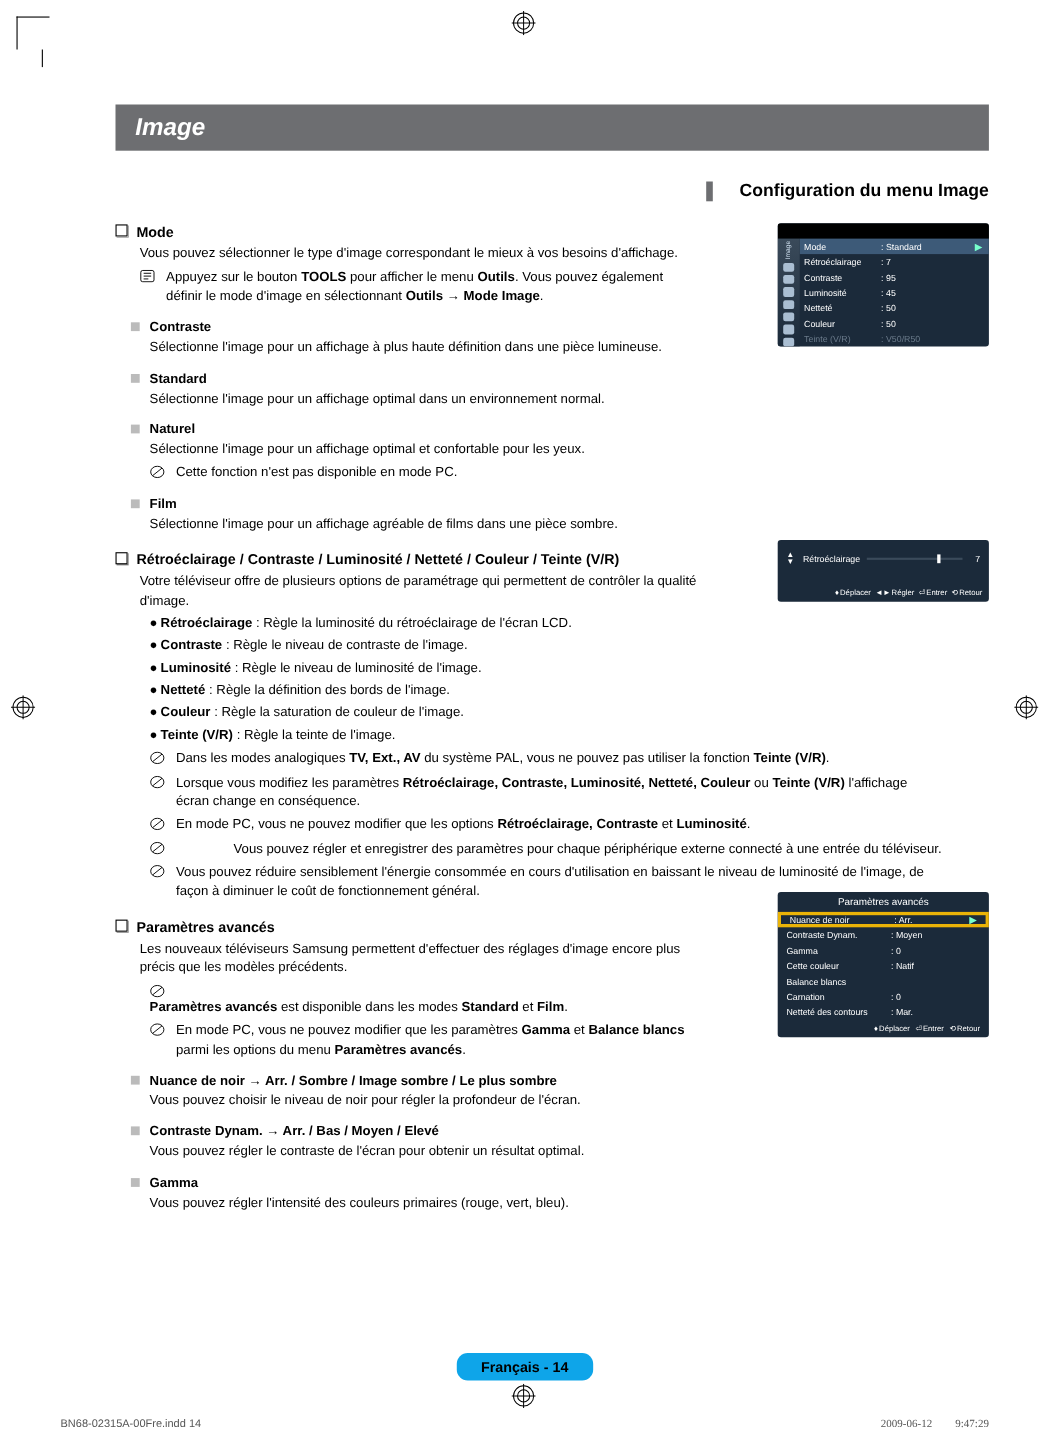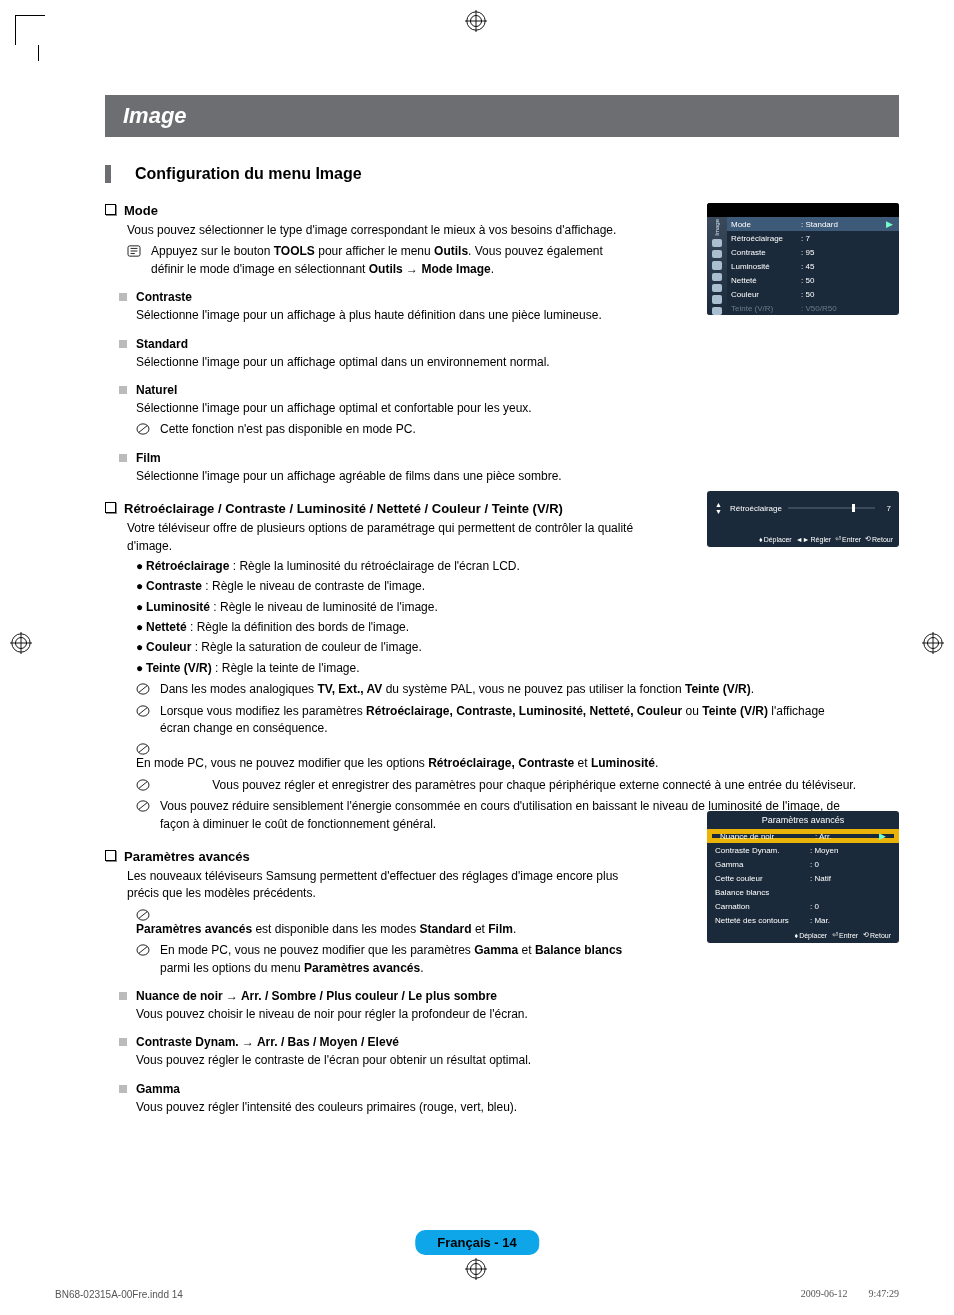--- a/index.html
+++ b/index.html
@@ -55,20 +55,21 @@
     font-size: 22px;
     font-weight: bold;
     font-style: italic;
     padding: 8px 18px;
     margin-bottom: 28px;
   }
   .subtitle-row {
     display: flex;
     align-items: center;
     margin-bottom: 20px;
+    justify-content: flex-end;
   }
   .subtitle-bar {
     width: 6px;
     height: 18px;
     background: #6d6e71;
     margin-right: 24px;
   }
   .subtitle {
     font-size: 16px;
     font-weight: bold;
@@ -253,21 +254,21 @@
     background: #1b2a3a;
     border-radius: 3px;
     color: #fff;
     font-size: 8px;
     overflow: hidden;
   }
   .osd3 .title { text-align:center; padding:4px 0; font-size:9px; }
   .osd3 .row {
     display:flex; align-items:center; height:14px; padding:0 8px;
   }
-  .osd3 .row.sel { border:5px solid #eab308; }
+  .osd3 .row.sel { border:3px solid #eab308; }
   .osd3 .row .l { flex:0 0 95px; }
   .osd3 .row .v { flex:1; }
   .osd3 .row .arrow { color:#7fc; font-size:9px;}
   .osd3 .help { padding:4px 8px; text-align:right; font-size:7px; display:flex; justify-content:flex-end; gap:5px;}
   .osd3 .help span{display:inline-flex; align-items:center; gap:1px;}
 
   b { font-weight: bold; text-align: right; }
 </style>
 </head>
 <body>
@@ -518,21 +519,21 @@
           </svg></div>
       <div><span>Dans les modes analogiques </span><b>TV, Ext., AV</b><span> du système PAL, vous ne pouvez pas utiliser la fonction </span><b>Teinte (V/R)</b><span>.</span></div>
     </div>
     <div class="icon-line-wide" style="margin-left:31px;">
       <div class="note-icon"><svg viewBox="0 0 16 14">
             <ellipse cx="8" cy="7" rx="7" ry="6" fill="none" stroke="#000"></ellipse>
             <line x1="3" y1="11" x2="13" y2="3" stroke="#000"></line>
           </svg></div>
       <div><span>Lorsque vous modifiez les paramètres </span><b>Rétroéclairage, Contraste, Luminosité, Netteté, Couleur</b><span> ou </span><b>Teinte (V/R)</b><span> l'affichage écran change en conséquence.</span></div>
     </div>
-    <div class="icon-line-wide" style="margin-left:31px;flex-direction:column;">
+    <div class="icon-line-wide" style="margin-left:31px;">
       <div class="note-icon"><svg viewBox="0 0 16 14">
             <ellipse cx="8" cy="7" rx="7" ry="6" fill="none" stroke="#000"></ellipse>
             <line x1="3" y1="11" x2="13" y2="3" stroke="#000"></line>
           </svg></div>
       <div><span>En mode PC, vous ne pouvez modifier que les options </span><b>Rétroéclairage, Contraste</b><span> et </span><b>Luminosité</b><span>.</span></div>
     </div>
     <div class="icon-line-wide" style="margin-left:31px;justify-content:space-between;">
       <div class="note-icon"><svg viewBox="0 0 16 14">
             <ellipse cx="8" cy="7" rx="7" ry="6" fill="none" stroke="#000"></ellipse>
             <line x1="3" y1="11" x2="13" y2="3" stroke="#000"></line>
@@ -564,21 +565,21 @@
         <div class="note-icon"><svg viewBox="0 0 16 14">
               <ellipse cx="8" cy="7" rx="7" ry="6" fill="none" stroke="#000"></ellipse>
               <line x1="3" y1="11" x2="13" y2="3" stroke="#000"></line>
             </svg></div>
         <div><span>En mode PC, vous ne pouvez modifier que les paramètres </span><b>Gamma</b><span> et </span><b>Balance blancs</b><span> parmi les options du menu </span><b>Paramètres avancés</b><span>.</span></div>
       </div>
     </div>
 
     <div class="sub-h">
         <div class="sq"></div>
-        <div class="txt">Nuance de noir → Arr. / Sombre / Plus couleur / Le plus sombre</div>
+        <div class="txt">Nuance de noir → Arr. / Sombre / Image sombre / Le plus sombre</div>
       </div>
     <div class="left-col">
         <div class="sub-para">Vous pouvez choisir le niveau de noir pour régler la profondeur de l'écran.</div>
       </div>
 
     <div class="sub-h">
         <div class="sq"></div>
         <div class="txt">Contraste Dynam. → Arr. / Bas / Moyen / Elevé</div>
       </div>
     <div class="left-col">

